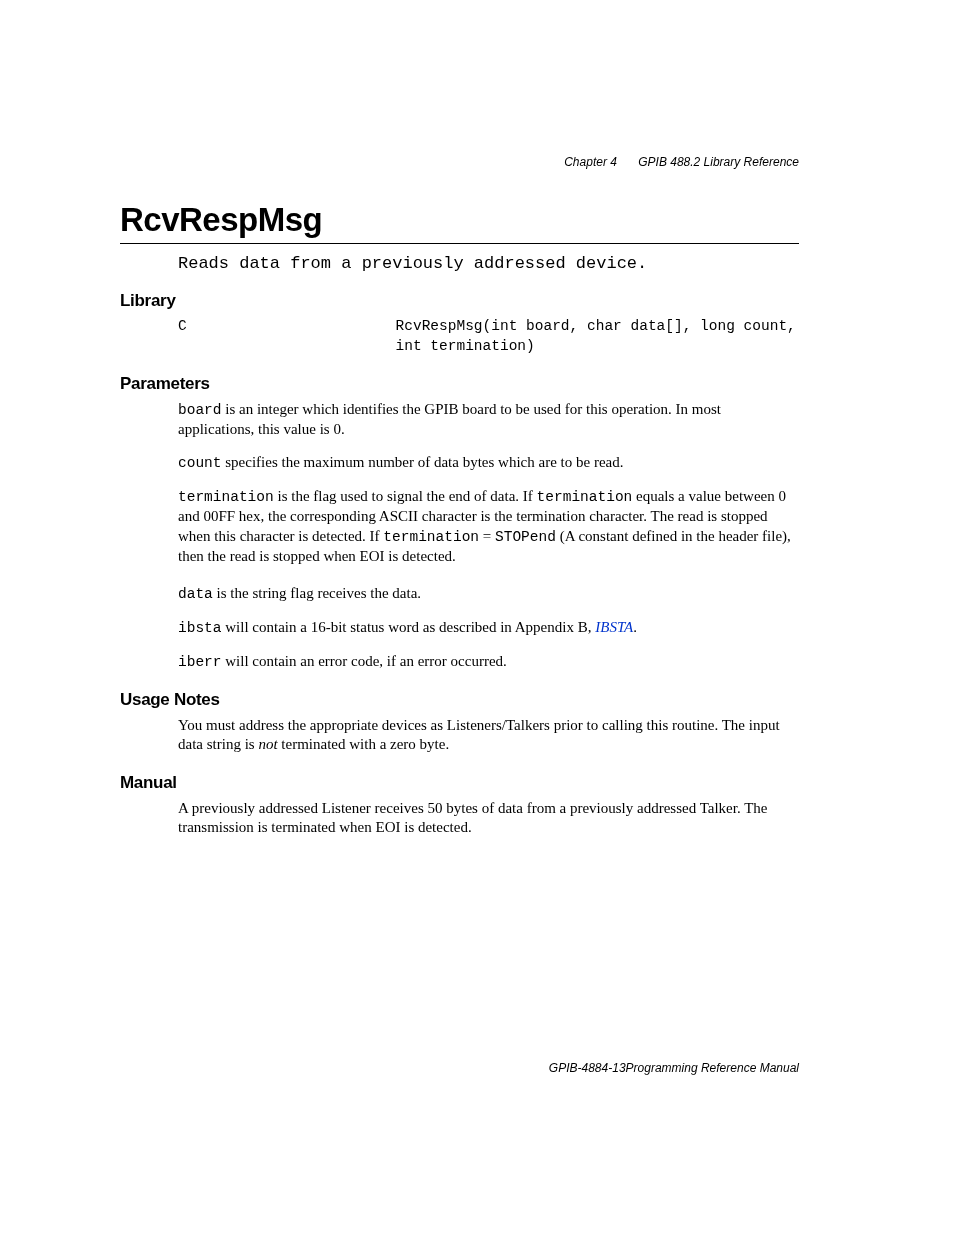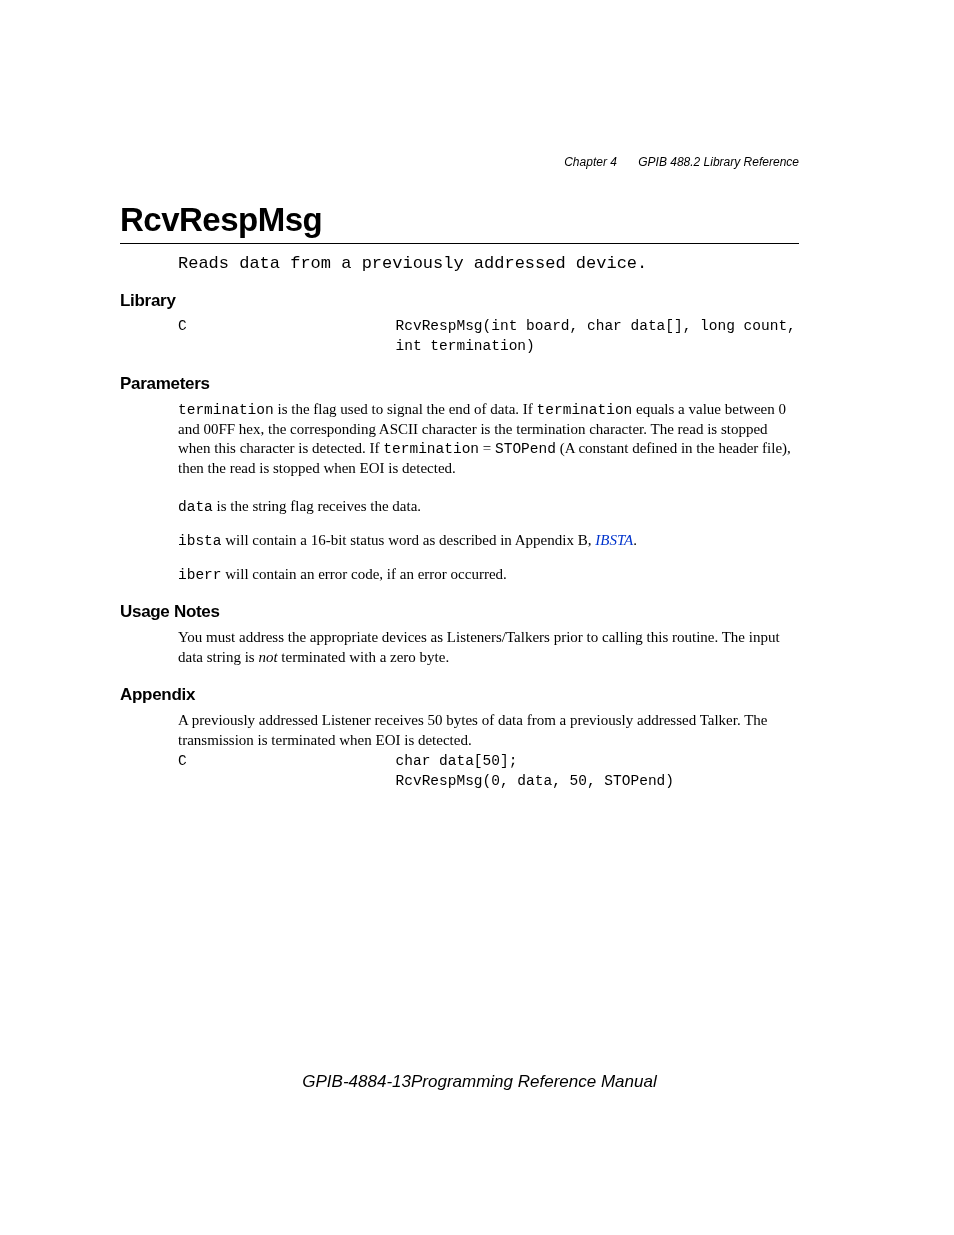--- a/index.html
+++ b/index.html
@@ -77,28 +77,28 @@
   .ital {
     font-style: italic;
   }
   a.link {
     color: #0033cc;
     font-style: italic;
     text-decoration: none;
   }
   .footer {
     position: absolute;
-    bottom: 143px;
+    bottom: 160px;
     left: 160px;
     right: 155px;
     font-style: italic;
-    font-size: 17px;
+    font-size: 12px;
     font-family: Arial, Helvetica, sans-serif;
     display: flex;
-    justify-content: center;
+    justify-content: flex-end;
   }
 </style>
 </head>
 <body>
 
 <div class="page">
   <div class="header-line">
     <span class="chap">Chapter 4</span>
     <span>GPIB 488.2 Library Reference</span>
   </div>
@@ -107,40 +107,40 @@
   <div class="title-rule"></div>
 
   <div class="intro">Reads data from a previously addressed device.</div>
 
   <h2 class="section">Library</h2>
   <div class="syntax-row"><span>C</span>                        <span>RcvRespMsg(int board, char data[], long count,
                          int termination)</span></div>
 
   <h2 class="section">Parameters</h2>
   <div class="body-indent">
+    <p><span class="mono">board</span><span> is an integer which identifies the GPIB board to be used for this operation. In most applications, this value is 0.</span></p>
+    <p><span class="mono">count</span><span> specifies the maximum number of data bytes which are to be read.</span></p>
     <p><span class="mono">termination</span><span> is the flag used to signal the end of data. If </span><span class="mono">termination</span><span> equals a value between 0 and 00FF hex, the corresponding ASCII character is the termination character. The read is stopped when this character is detected. If </span><span class="mono">termination</span><span> = </span><span class="mono">STOPend</span><span> (A constant defined in the header file), then the read is stopped when EOI is detected.</span></p>
   </div>
 
   <div class="body-indent">
     <p><span class="mono">data</span><span> is the string flag receives the data.</span></p>
     <p><span class="mono">ibsta</span><span> will contain a 16-bit status word as described in Appendix B, </span><a href="#" class="link">IBSTA</a><span>.</span></p>
     <p><span class="mono">iberr</span><span> will contain an error code, if an error occurred.</span></p>
   </div>
 
   <h2 class="section">Usage Notes</h2>
   <div class="body-indent">
     <p><span>You must address the appropriate devices as Listeners/Talkers prior to calling this routine. The input data string is </span><span class="ital">not</span><span> terminated with a zero byte.</span></p>
   </div>
 
-  <h2 class="section">Appendix</h2>
+  <h2 class="section">Manual</h2>
   <div class="body-indent" style="margin-bottom:2px;">
     <p style="margin-bottom:2px;">A previously addressed Listener receives 50 bytes of data from a previously addressed Talker. The transmission is terminated when EOI is detected.</p>
   </div>
-  <div class="syntax-row" style="margin-bottom:0;"><span>C</span>                        <span>char data[50];
-                         RcvRespMsg(0, data, 50, STOPend)</span></div>
 
 </div>
 
 <div class="footer">
   <span>GPIB-488</span>
   <span>4-13</span>
   <span>Programming Reference Manual</span>
 </div>
 
 </body></html>

